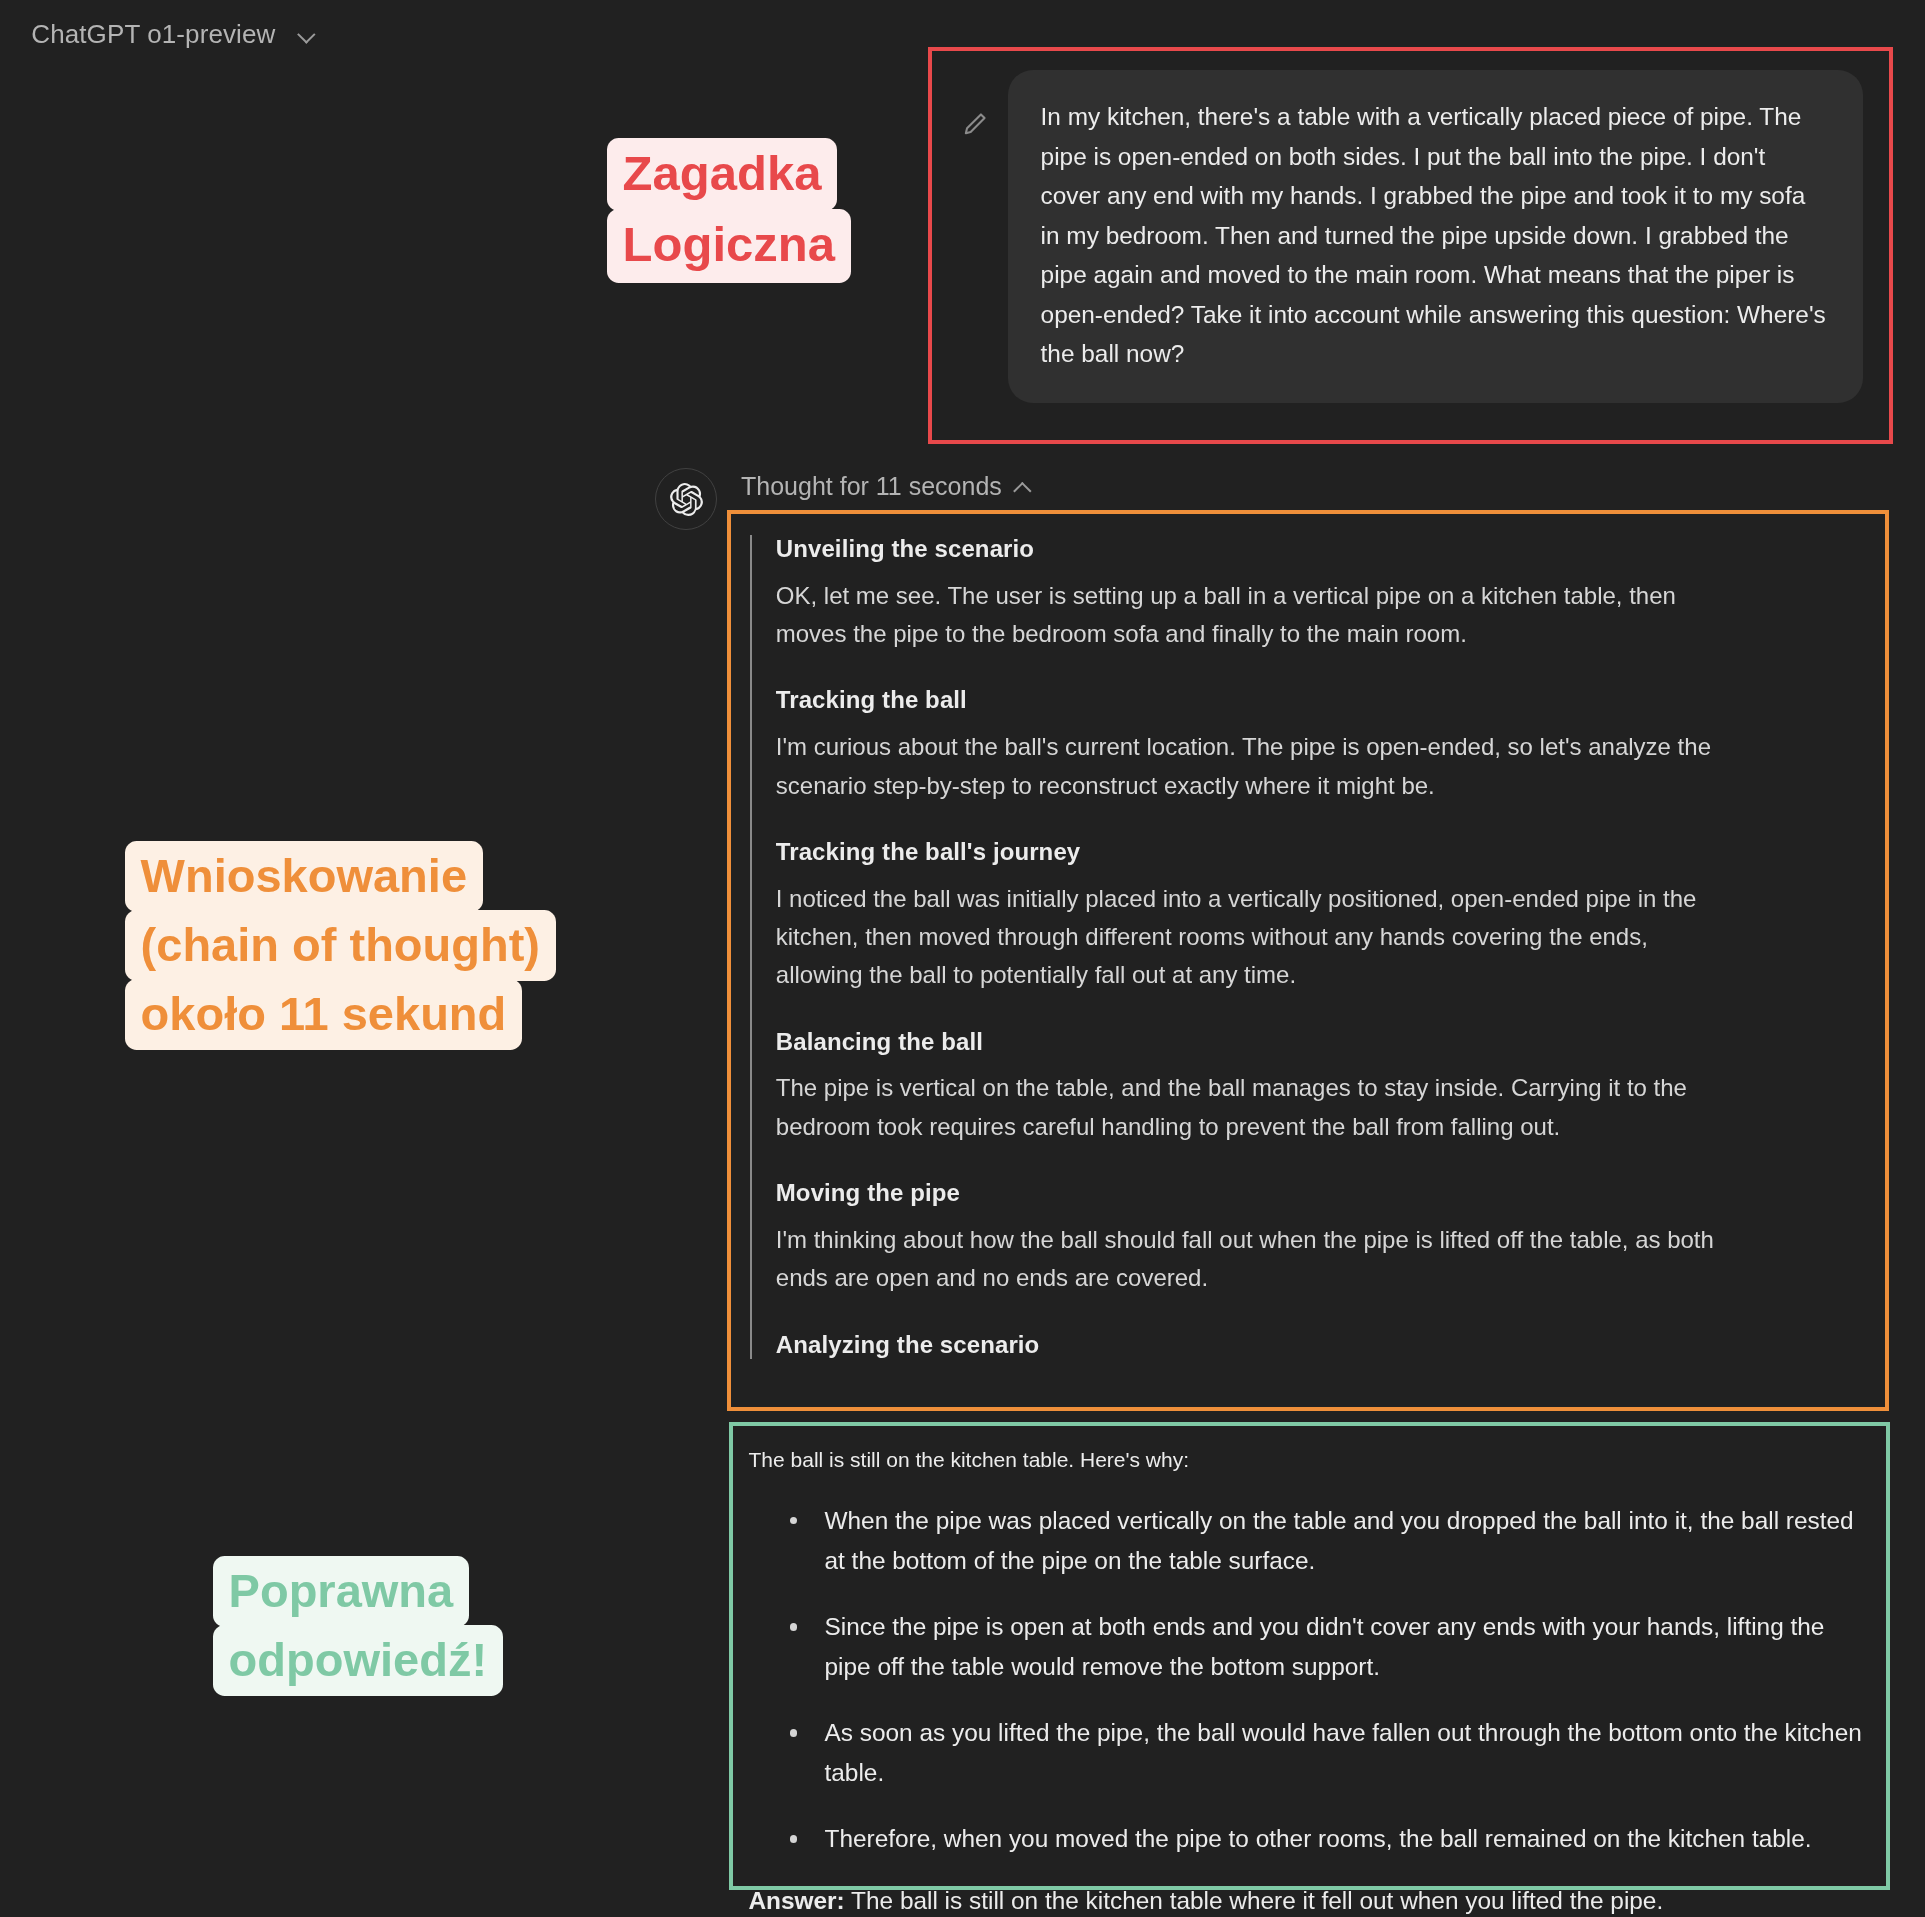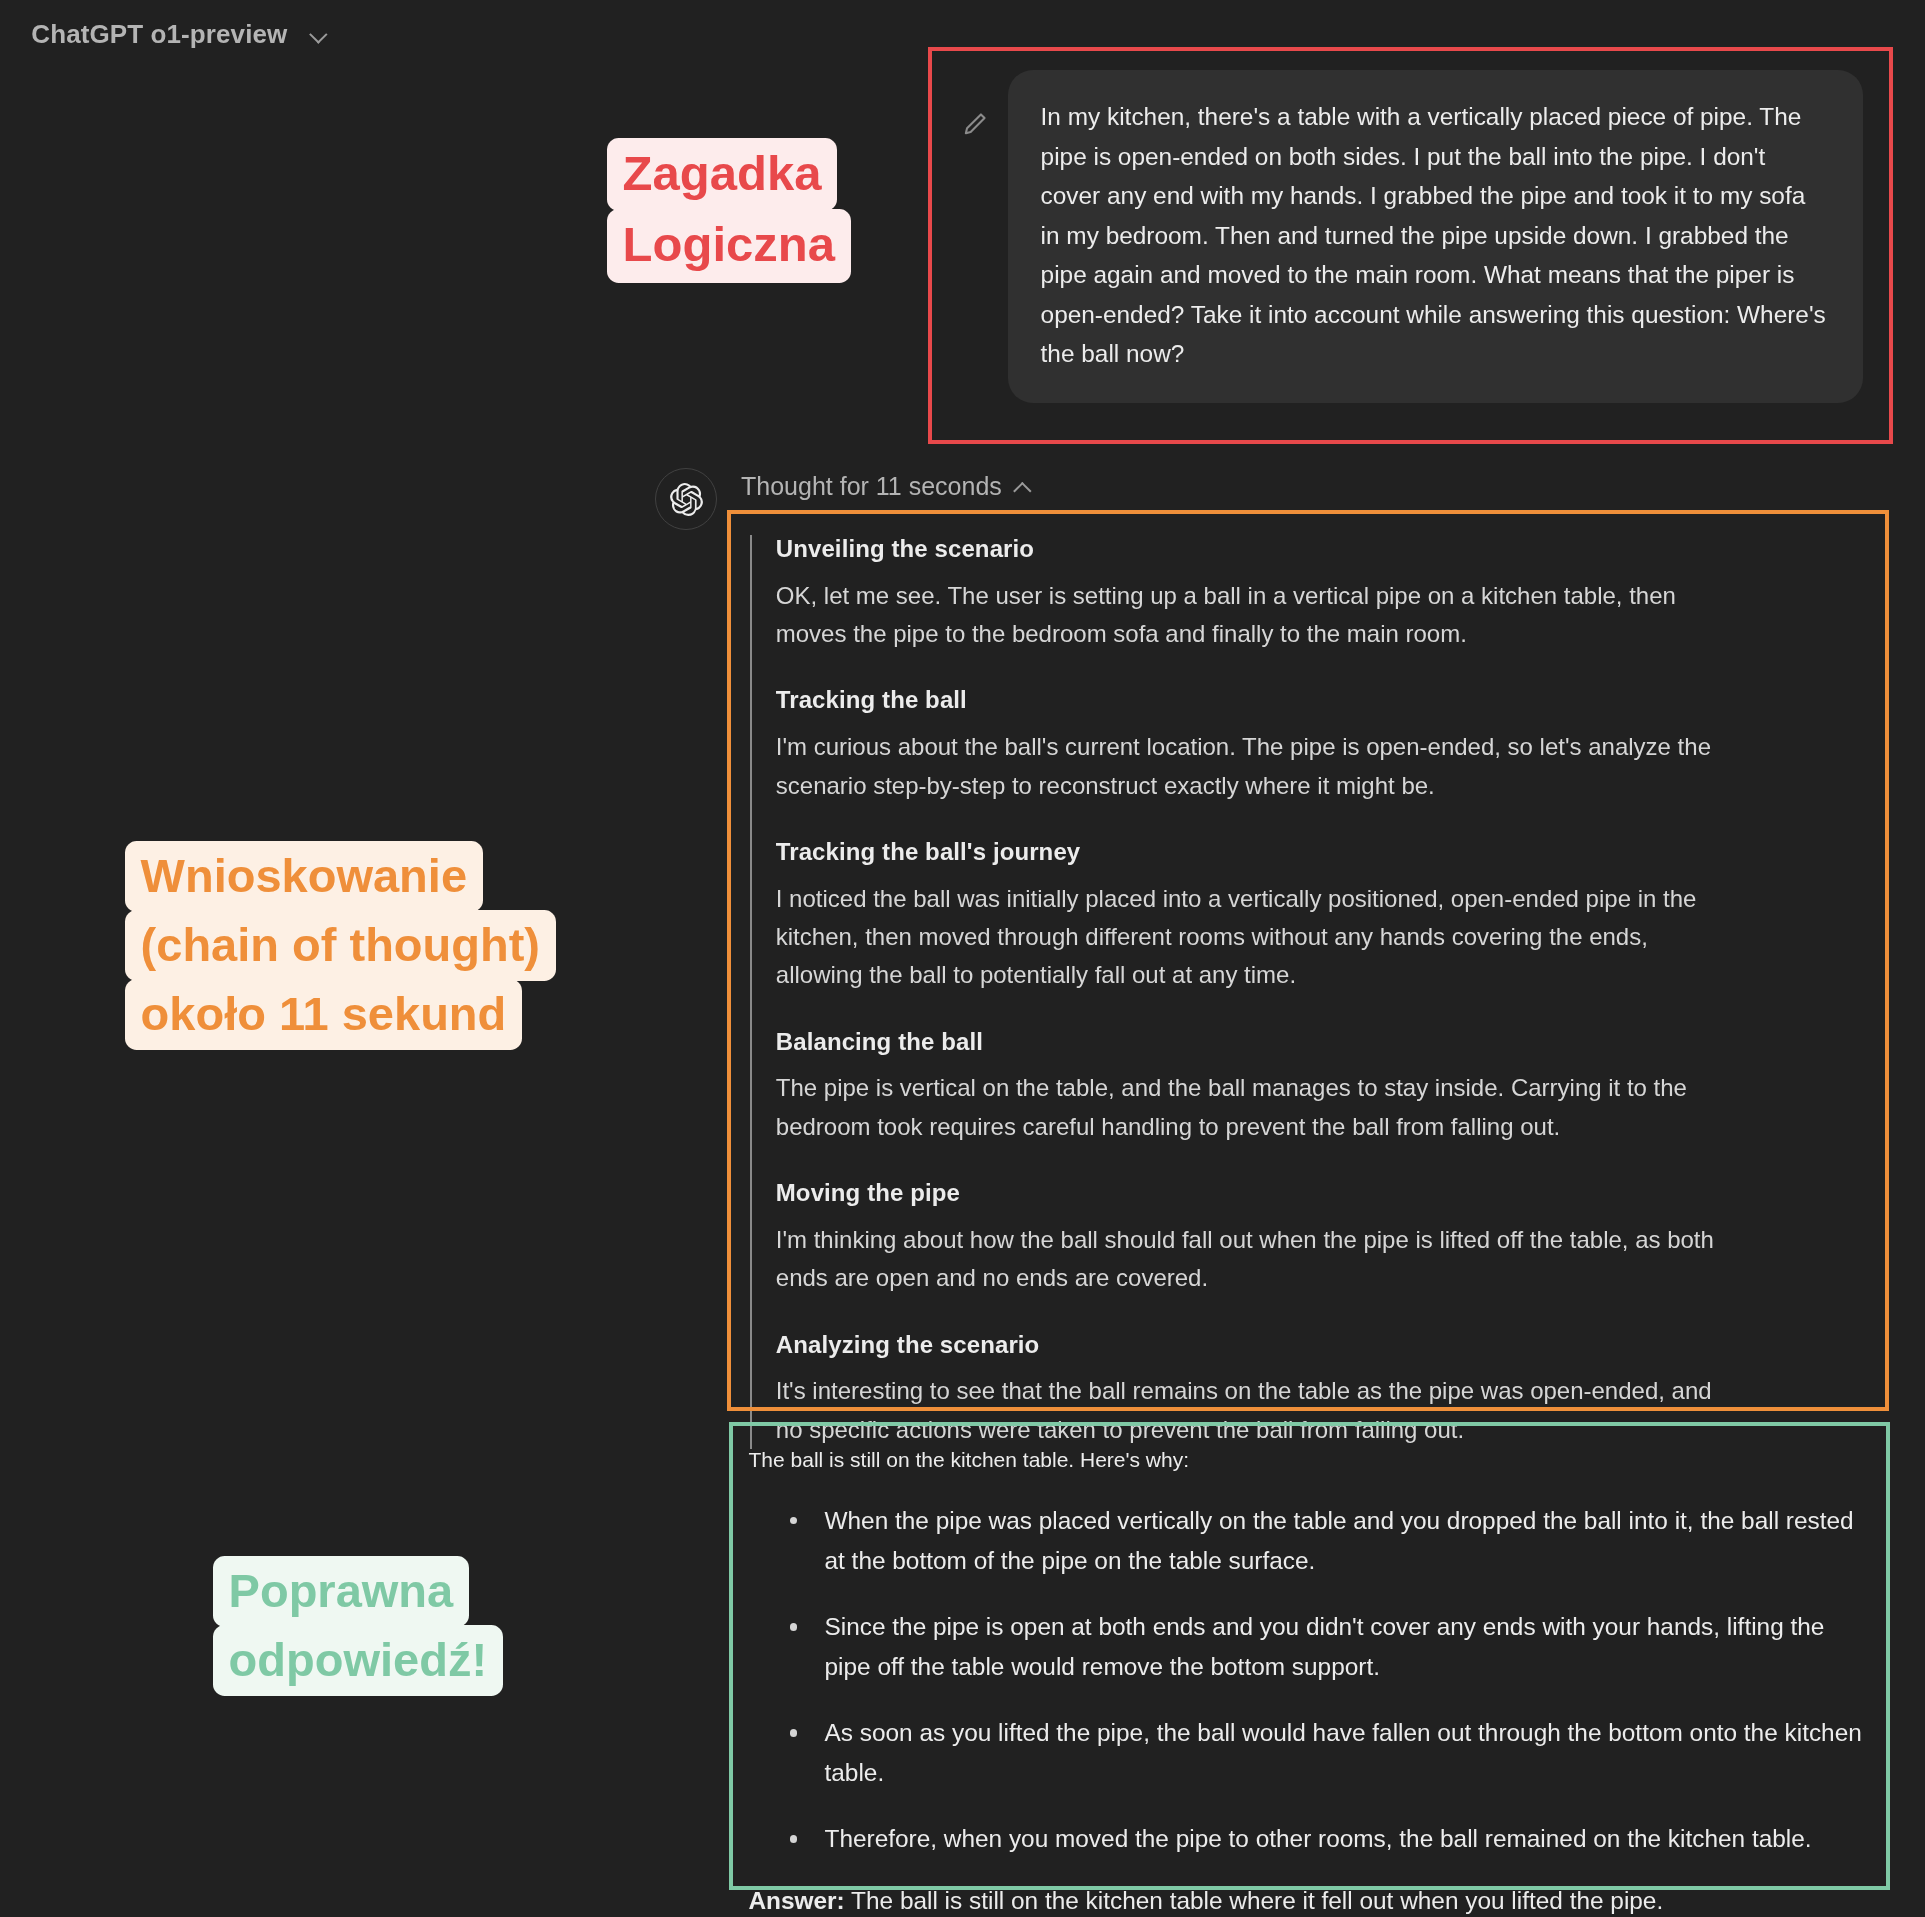--- a/index.html
+++ b/index.html
@@ -28,21 +28,20 @@
     padding-left: 21.5px;
     box-sizing: border-box;
   }
   .model-switcher {
     display: inline-flex;
     align-items: center;
     gap: 23px;
     padding: 5.9px 9.8px;
     border-radius: 9.8px;
     cursor: pointer;
-    font-weight: bold;
   }
   .model-switcher .title {
     font-size: 26px;
     color: #b4b4b4;
     letter-spacing: 0.1px;
   }
   .chev {
     width: 19.5px; height: 19.5px;
     display: inline-block;
     position: relative;
@@ -294,21 +293,20 @@
       <p class="r-body">The pipe is vertical on the table, and the ball manages to stay inside. Carrying it to the bedroom took requires careful handling to prevent the ball from falling out.</p>
     </div>
 
     <div class="r-section">
       <div class="r-head">Moving the pipe</div>
       <p class="r-body">I'm thinking about how the ball should fall out when the pipe is lifted off the table, as both ends are open and no ends are covered.</p>
     </div>
 
     <div class="r-section">
       <div class="r-head">Analyzing the scenario</div>
-      <p class="r-body">It's interesting to see that the ball remains on the table as the pipe was open-ended, and no specific actions were taken to prevent the ball from falling out.</p>
     </div>
 
   </div>
 </div>
 
 <div id="answer-block">
   <p class="ans-lead">The ball is still on the kitchen table. Here's why:</p>
   <ul class="ans-list">
     <li>When the pipe was placed vertically on the table and you dropped the ball into it, the ball rested at the bottom of the pipe on the table surface.</li>
     <li>Since the pipe is open at both ends and you didn't cover any ends with your hands, lifting the pipe off the table would remove the bottom support.</li>

